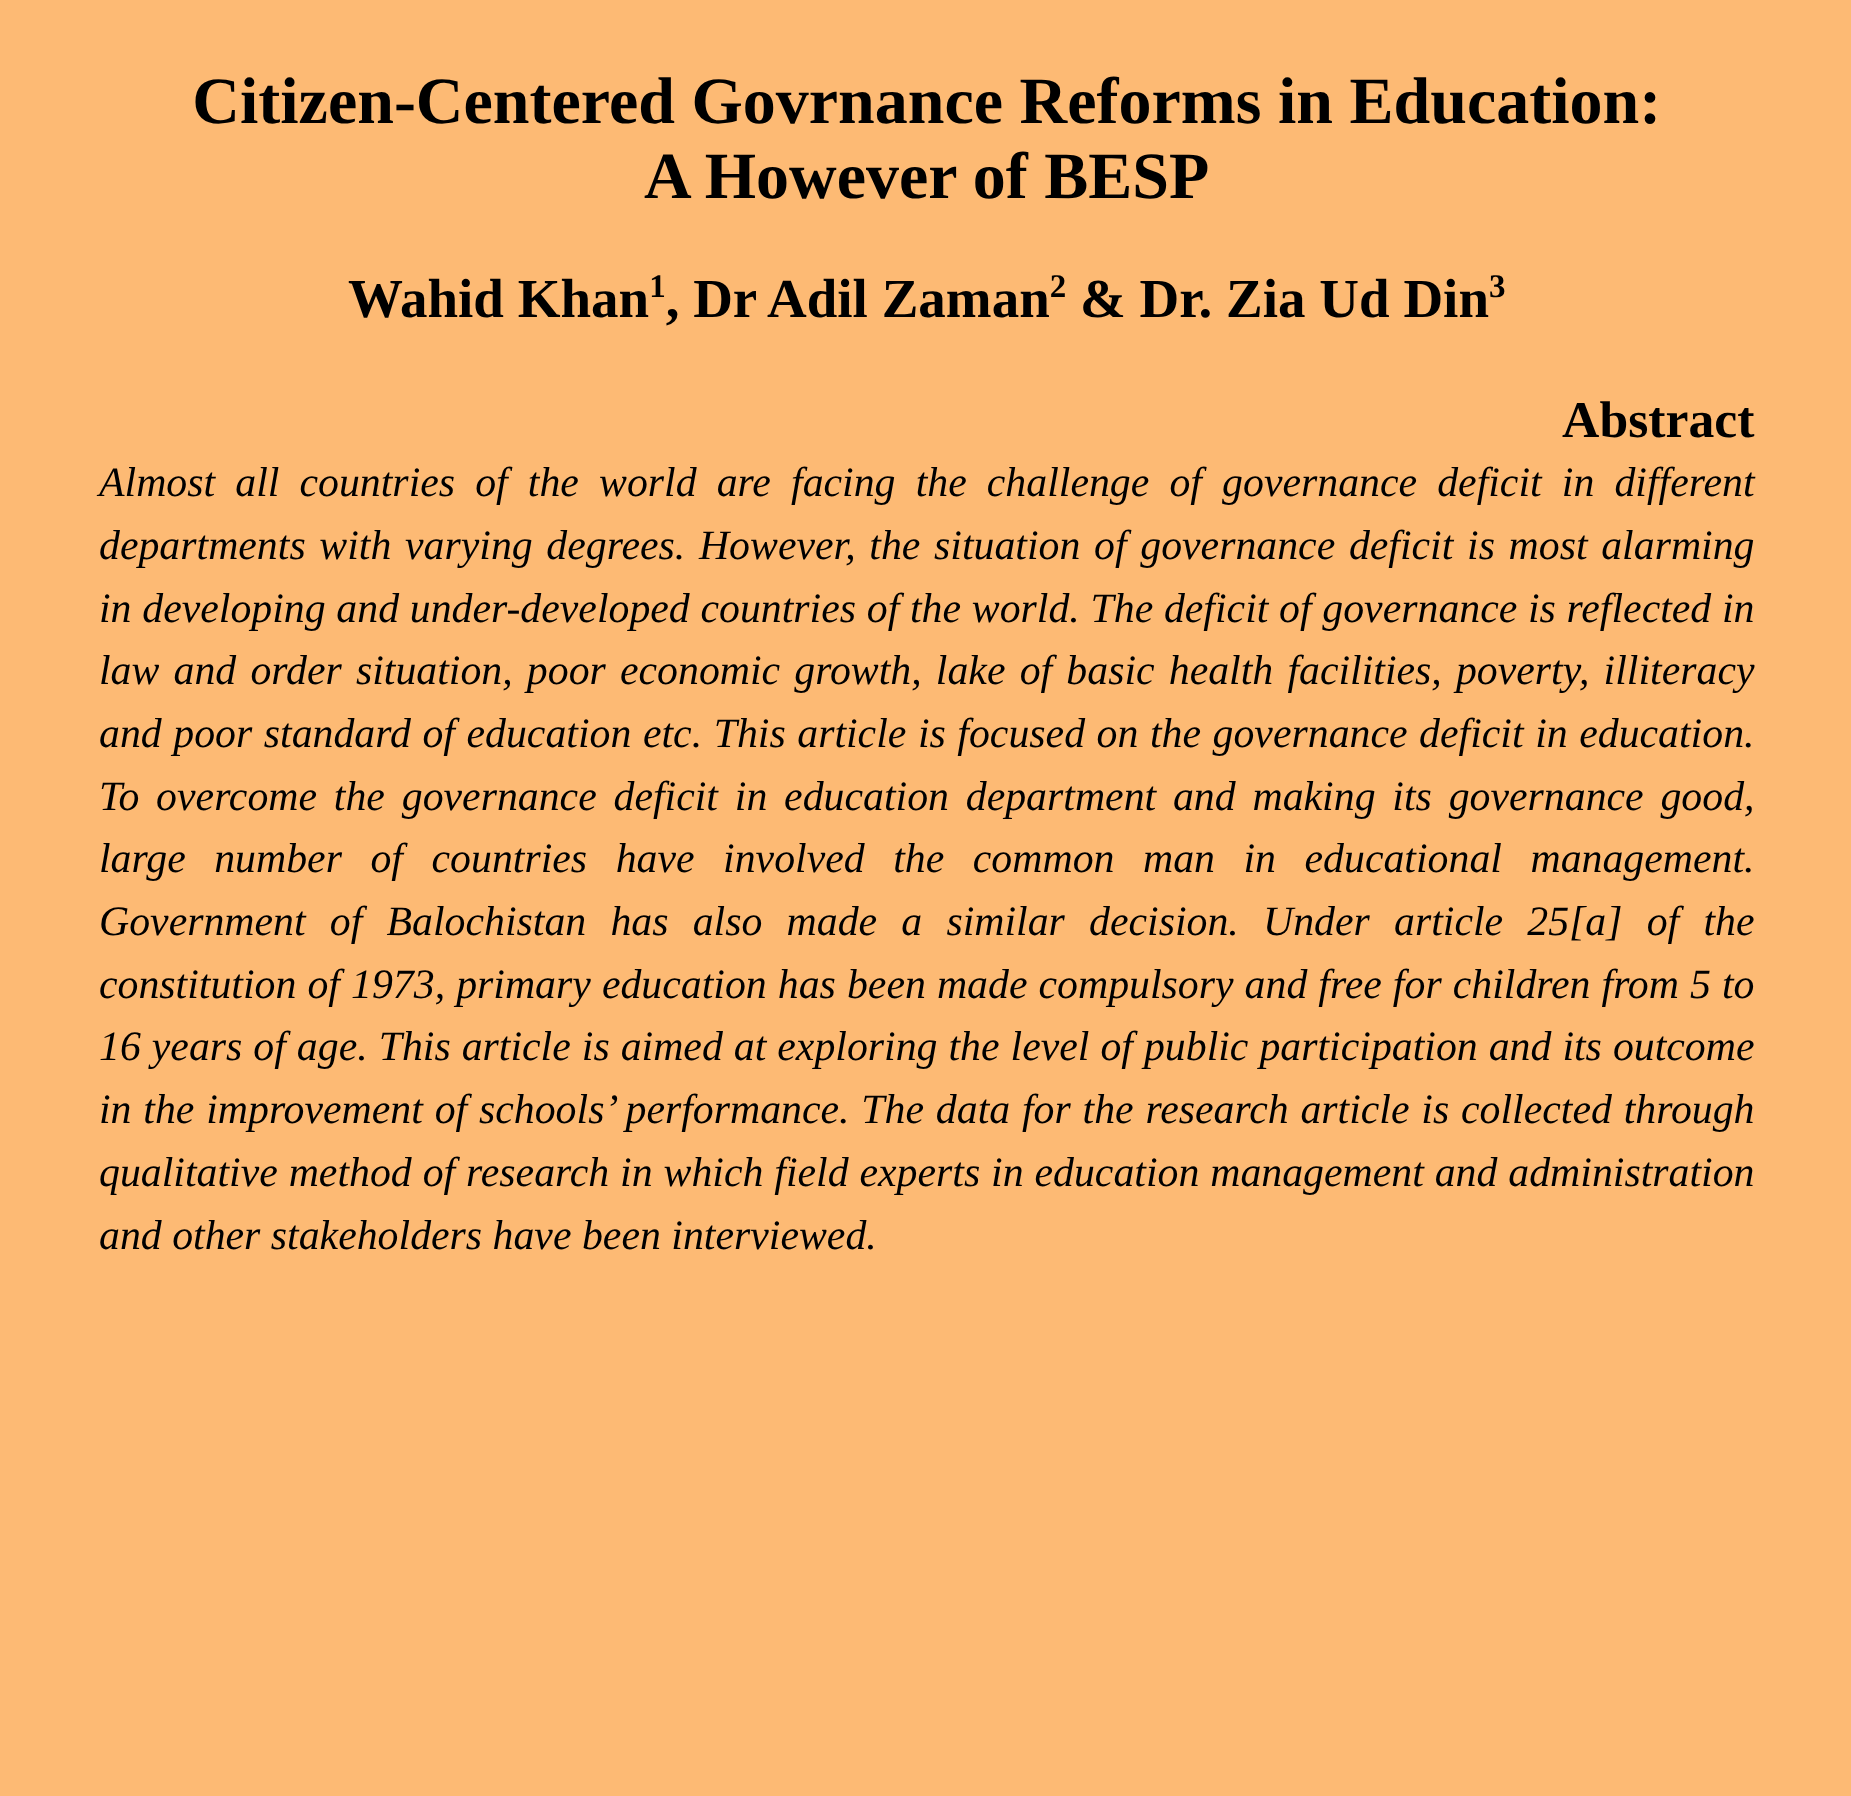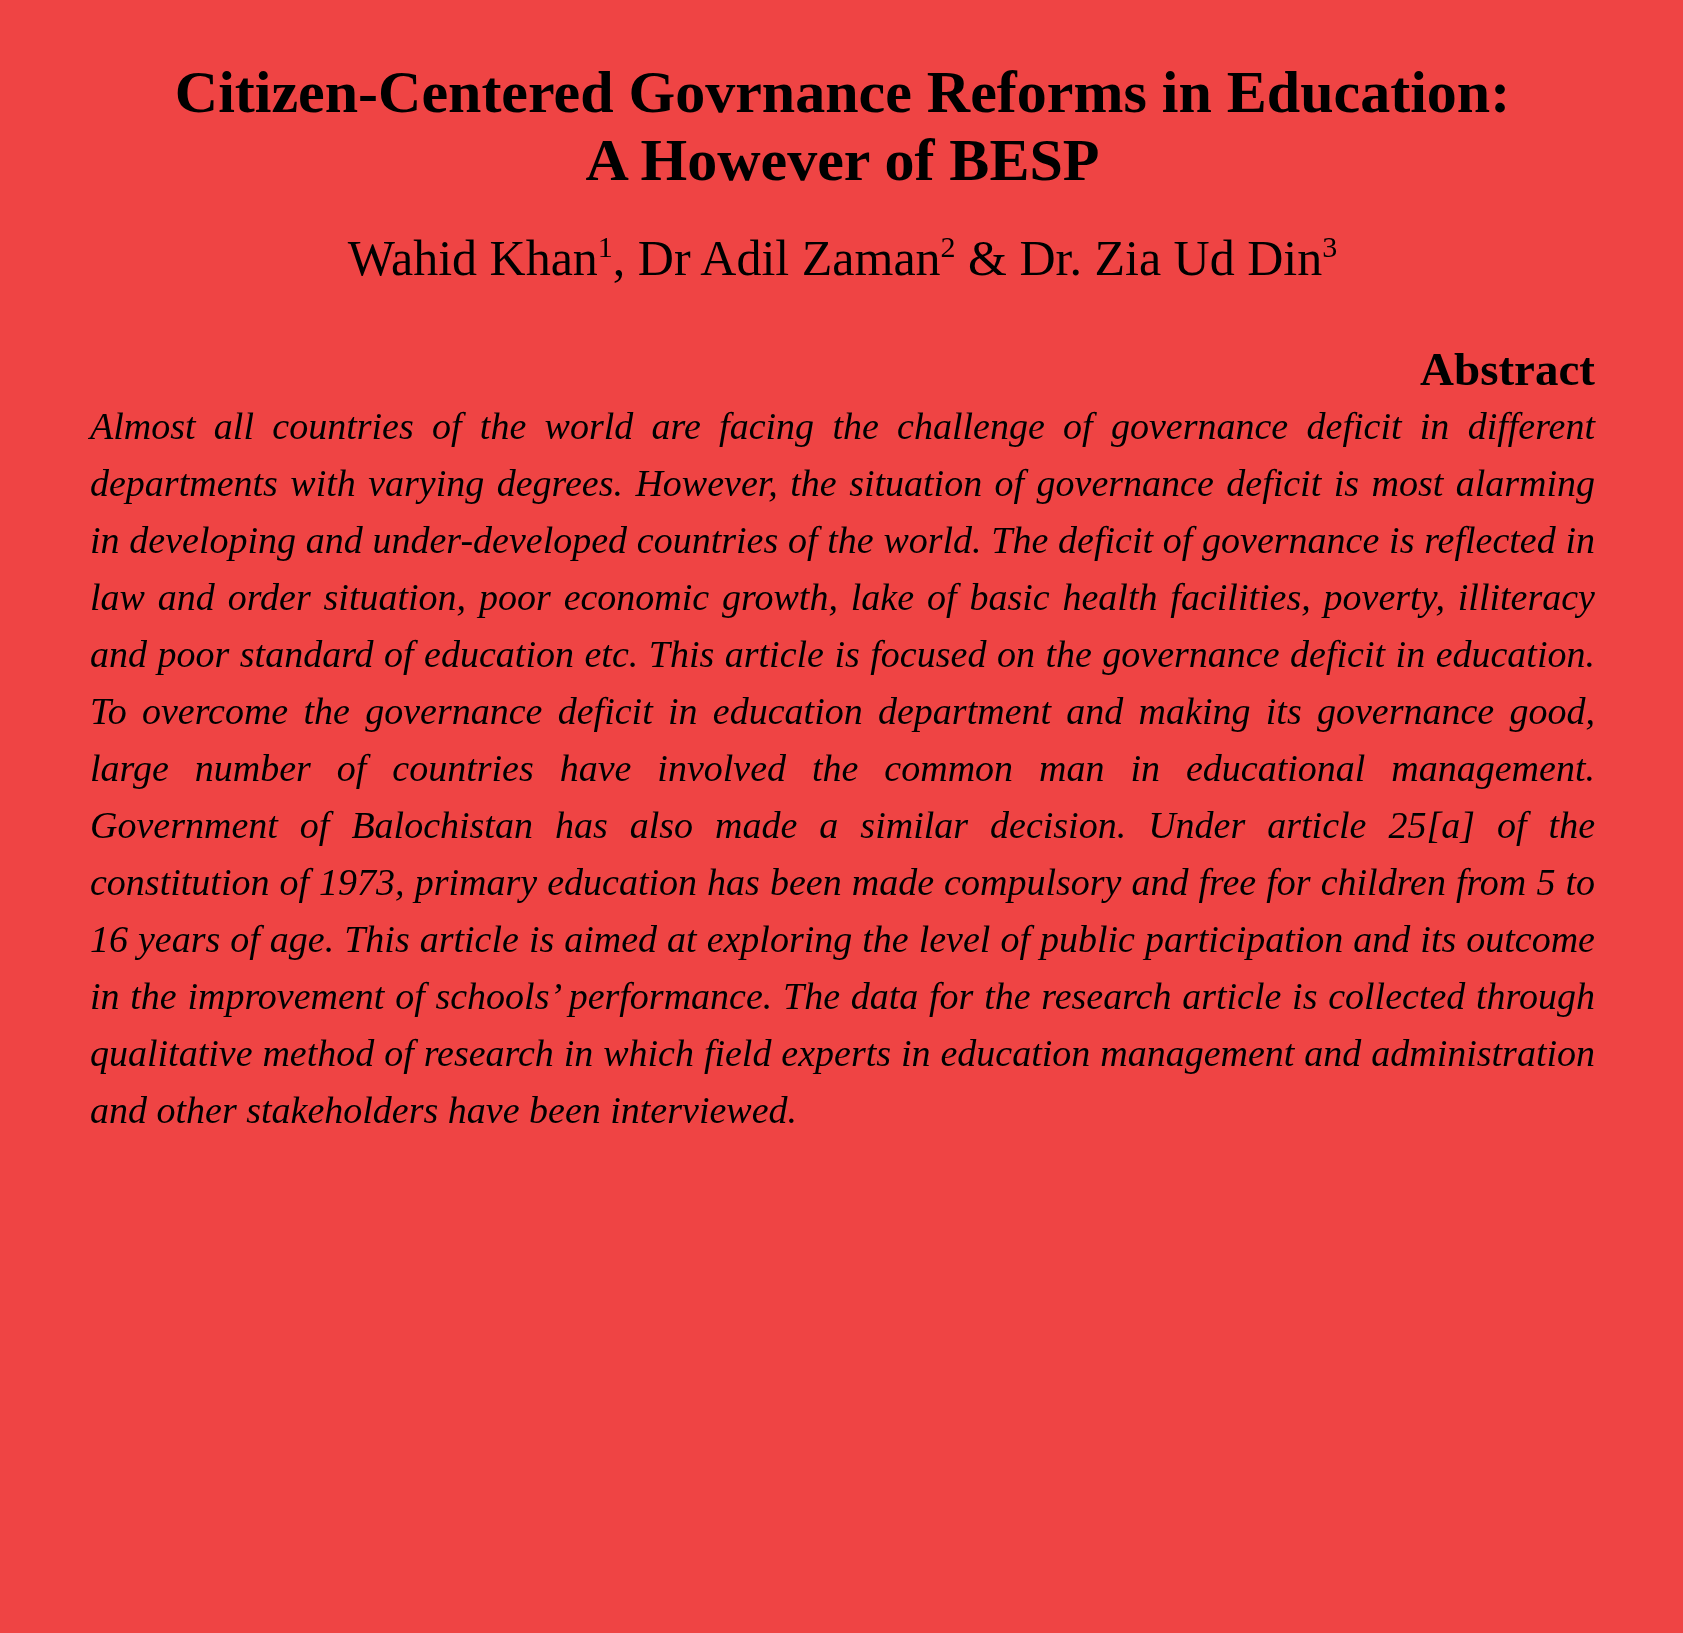--- a/index.html
+++ b/index.html
@@ -5,42 +5,42 @@
   html, body {
     margin: 0;
     padding: 0;
     background: #ffffff;
   }
   .page {
     position: relative;
     width: 1683px;
     height: 1633px;
     box-sizing: border-box;
-    background: #ef4444;
+    background: #fdba74;
     color: #000000;
     padding: 58px 88px 0 90px;
     font-family: "Liberation Serif", "DejaVu Serif", serif;
     overflow: hidden;
   }
   .title {
     margin: 0;
     font-size: 60px;
     line-height: 68px;
     font-weight: bold;
     text-align: center;
     letter-spacing: 0;
   }
   .title-line {
     display: block;
   }
   .authors {
-    margin-top: 35px;
+    margin-top: 48px;
     font-size: 50px;
     line-height: 58px;
-    font-weight: normal;
+    font-weight: bold;
     text-align: center;
     white-space: nowrap;
   }
   .authors sup {
     font-size: 30px;
     line-height: 0;
     vertical-align: super;
   }
   .abstract-heading {
     margin-top: 54px;

